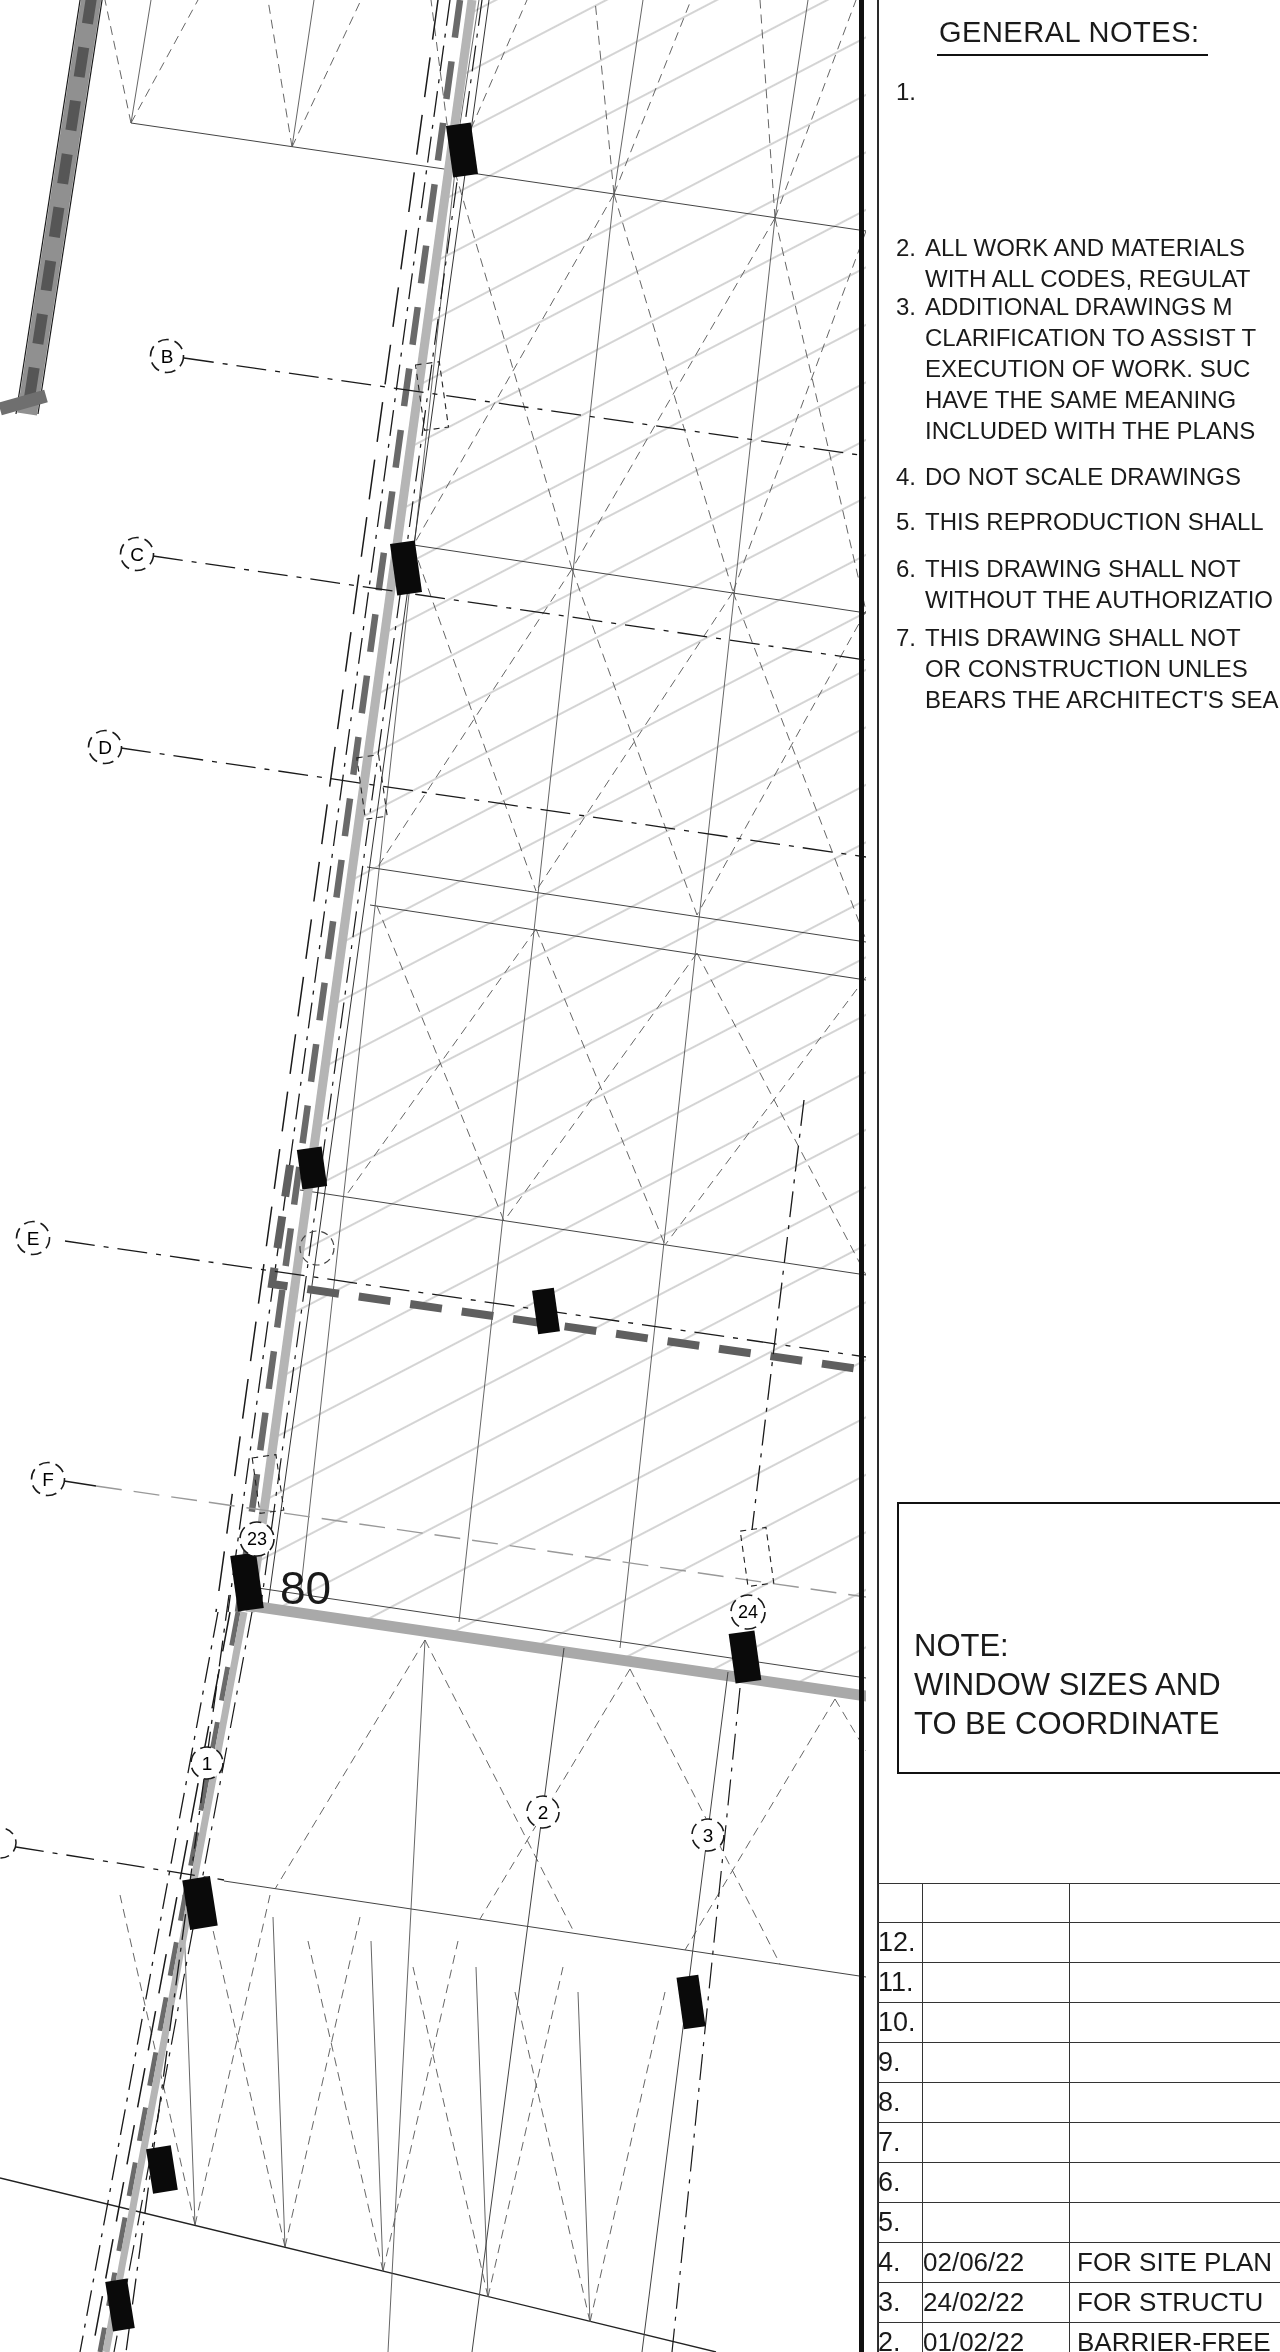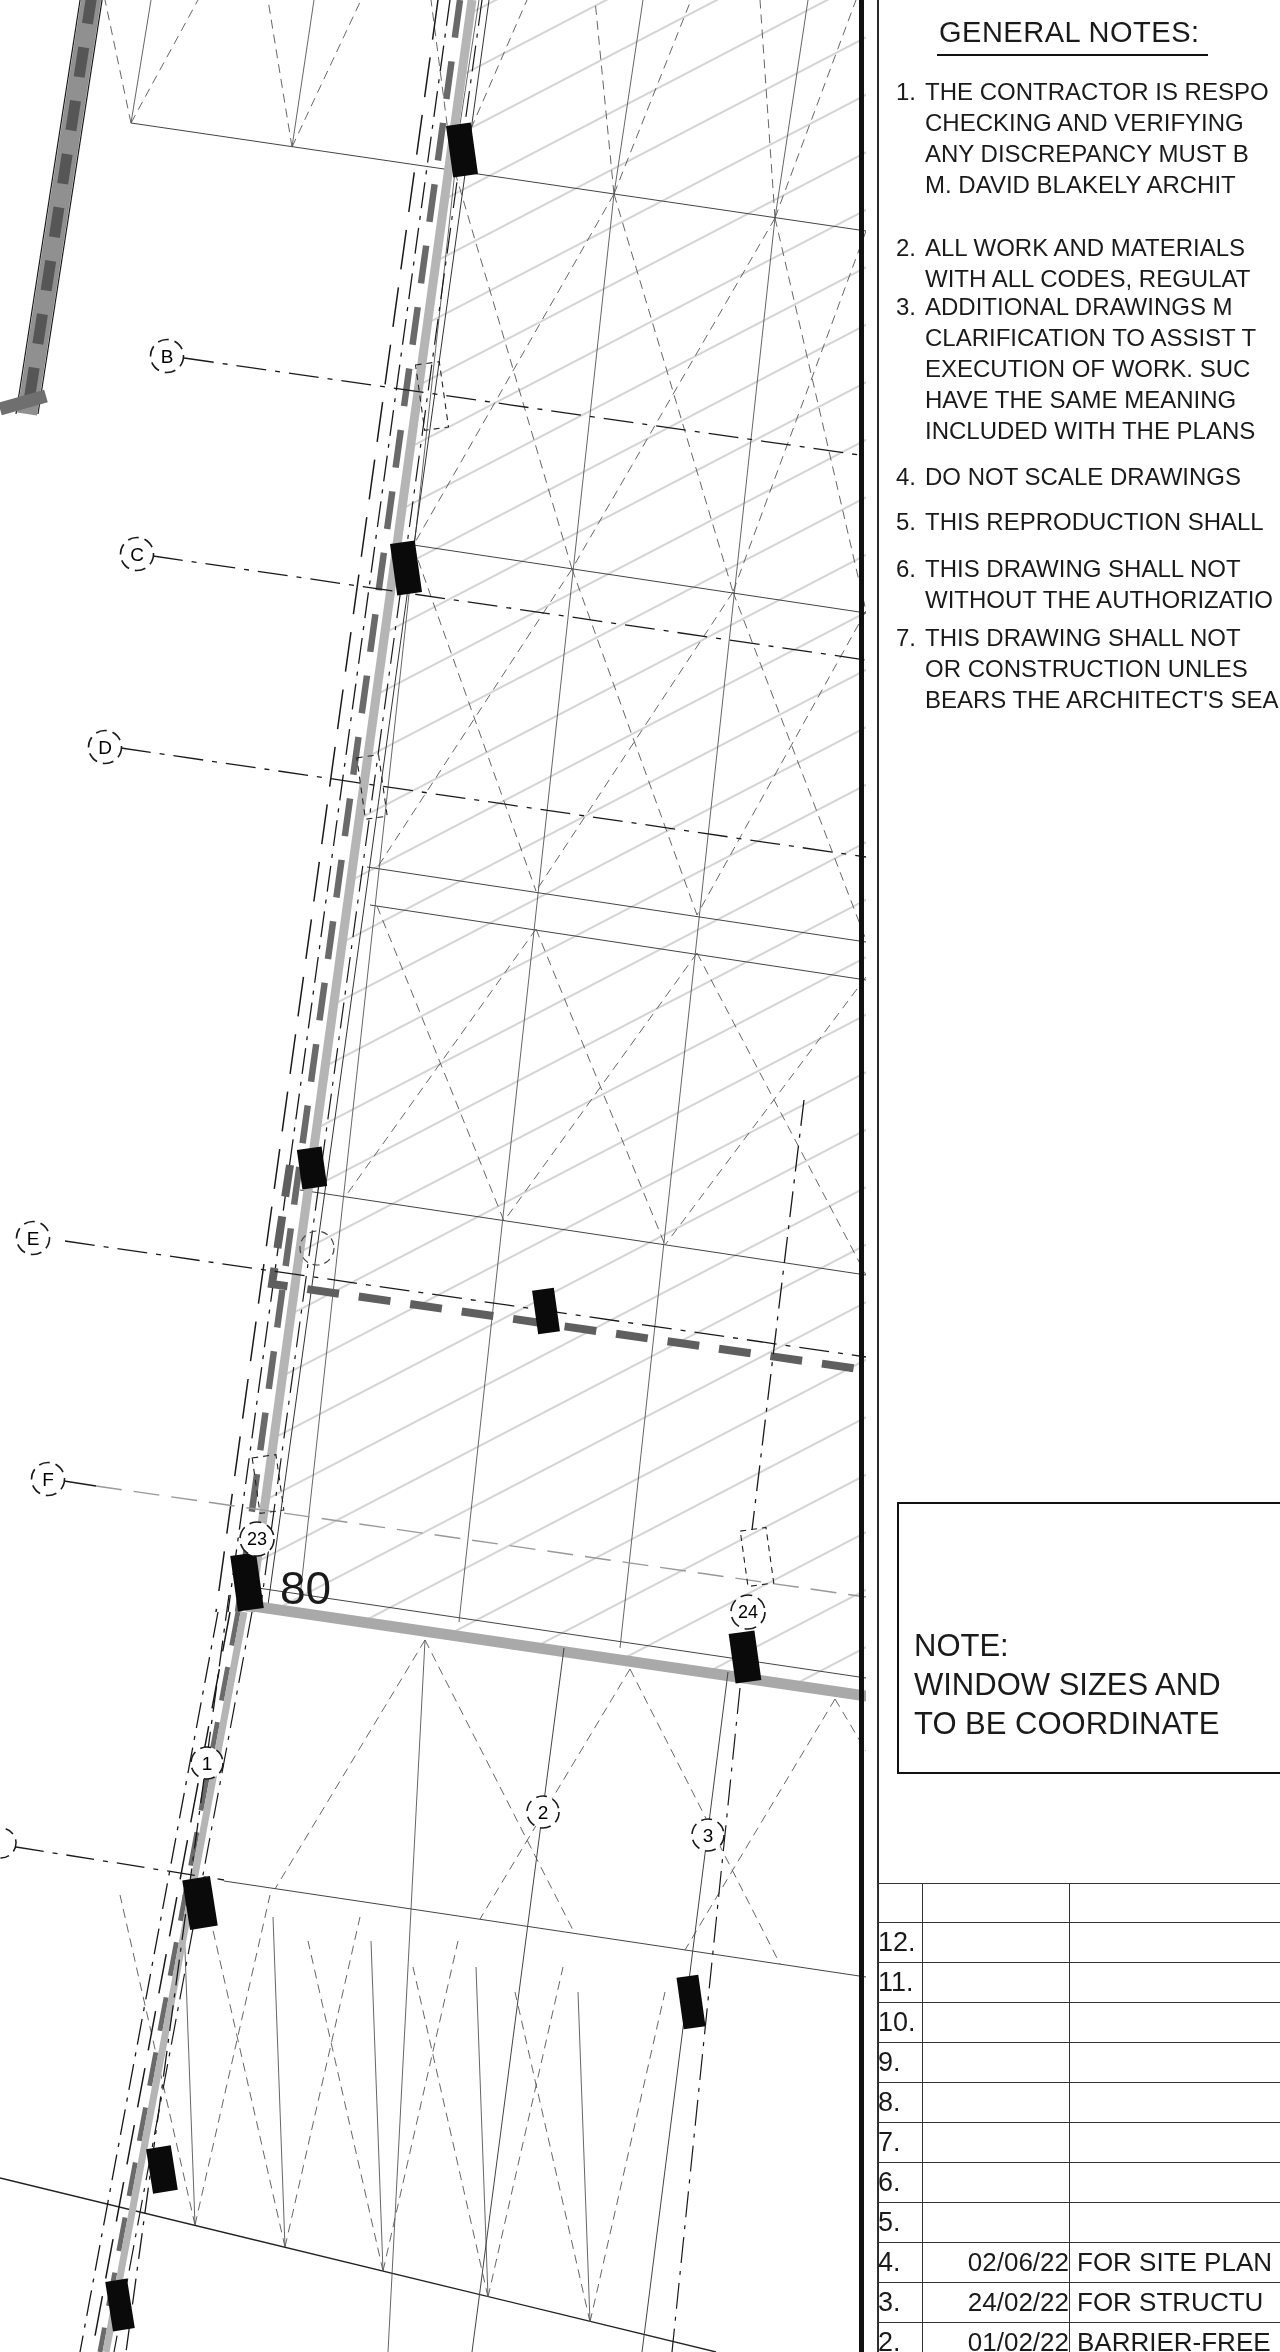--- a/index.html
+++ b/index.html
@@ -28,21 +28,21 @@
   .note-box .nb-text{position:absolute;left:15px;top:122px;font-size:31px;line-height:39px;white-space:nowrap;}
   
   .rev-table{
     position:absolute;left:877px;top:1883px;width:403px;
     border-top:1.6px solid #333;border-left:1.6px solid #333;box-sizing:border-box;
   }
   .rev-row{display:flex;height:40px;border-bottom:1.6px solid #333;box-sizing:border-box;}
   .rev-row.hdr{height:39px;}
   .rc{box-sizing:border-box;overflow:hidden;white-space:nowrap;}
   .rc.c1{width:45px;border-right:1.6px solid #333;font-size:27px;line-height:38px;text-align:left;padding-right:4px;}
-  .rc.c2{width:147px;border-right:1.6px solid #333;font-size:26px;line-height:38px;text-align:right;}
+  .rc.c2{width:147px;border-right:1.6px solid #333;font-size:26px;line-height:38px;text-align:left;}
   .rc.c3{flex:1;font-size:26px;line-height:38px;padding-left:7px;}
 </style>
 </head>
 <body>
 
 <svg id="plan-svg" width="866" height="2352" viewBox="0 0 866 2352">
   <defs>
     <pattern id="hatch" width="8" height="51" patternUnits="userSpaceOnUse" patternTransform="rotate(-27.5)">
       <line x1="0" y1="25" x2="8" y2="25" stroke="#b0b0b0" stroke-width="1.1"></line>
     </pattern>
@@ -255,26 +255,20 @@
 
   <rect x="859" y="0" width="5" height="2352" fill="#111"></rect>
 </svg>
 
 <div class="panel-divider" style="left:877px;width:1.5px;"></div>
 
 <div class="gn-title">GENERAL NOTES:</div>
 
 <div class="note" style="top:76px;">
   <div class="num">1.</div>
-  <div class="lines">
-    <div>THE CONTRACTOR IS RESPO</div>
-    <div>CHECKING AND VERIFYING</div>
-    <div>ANY DISCREPANCY MUST B</div>
-    <div>M. DAVID BLAKELY ARCHIT</div>
-  </div>
 </div>
 
 <div class="note" style="top:232px;">
   <div class="num">2.</div>
   <div class="lines">
     <div>ALL WORK AND MATERIALS</div>
     <div>WITH ALL CODES, REGULAT</div>
   </div>
 </div>
 

